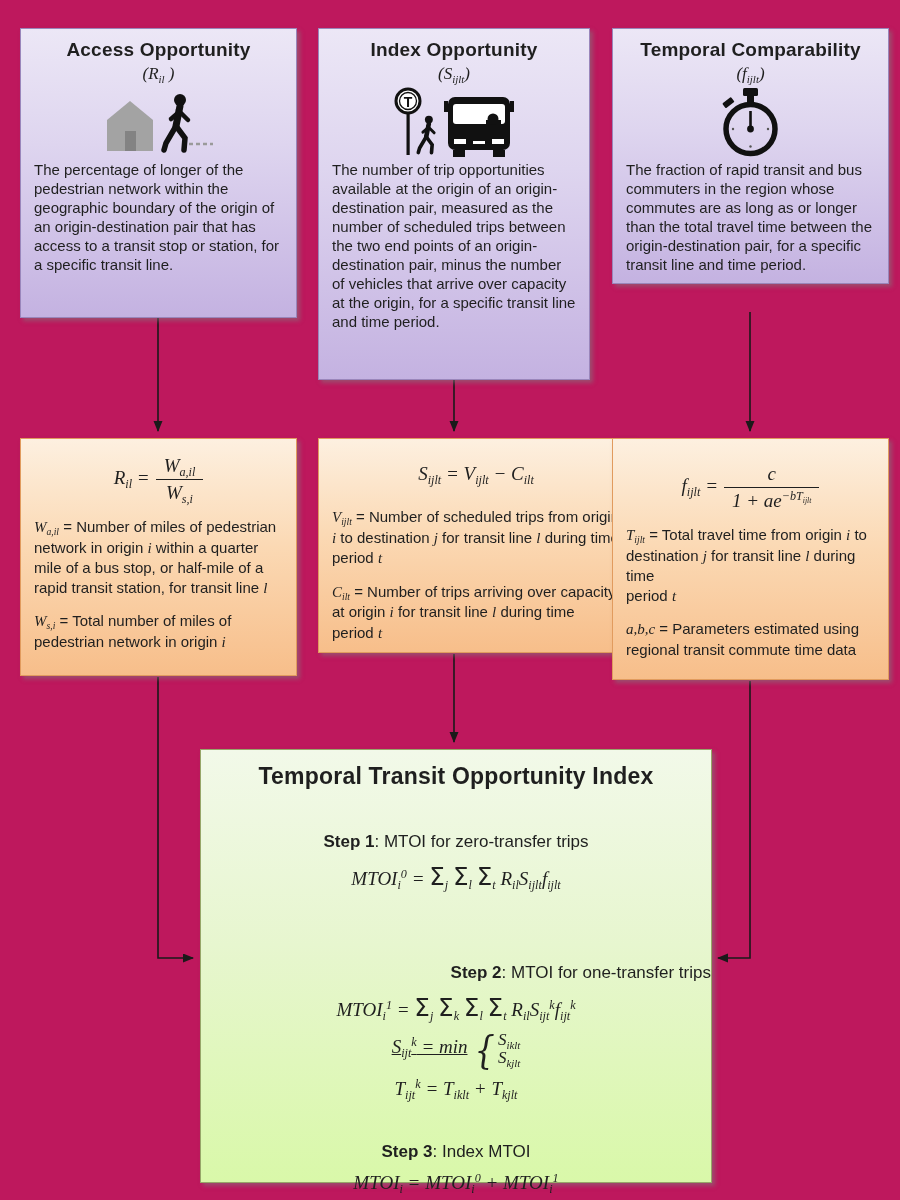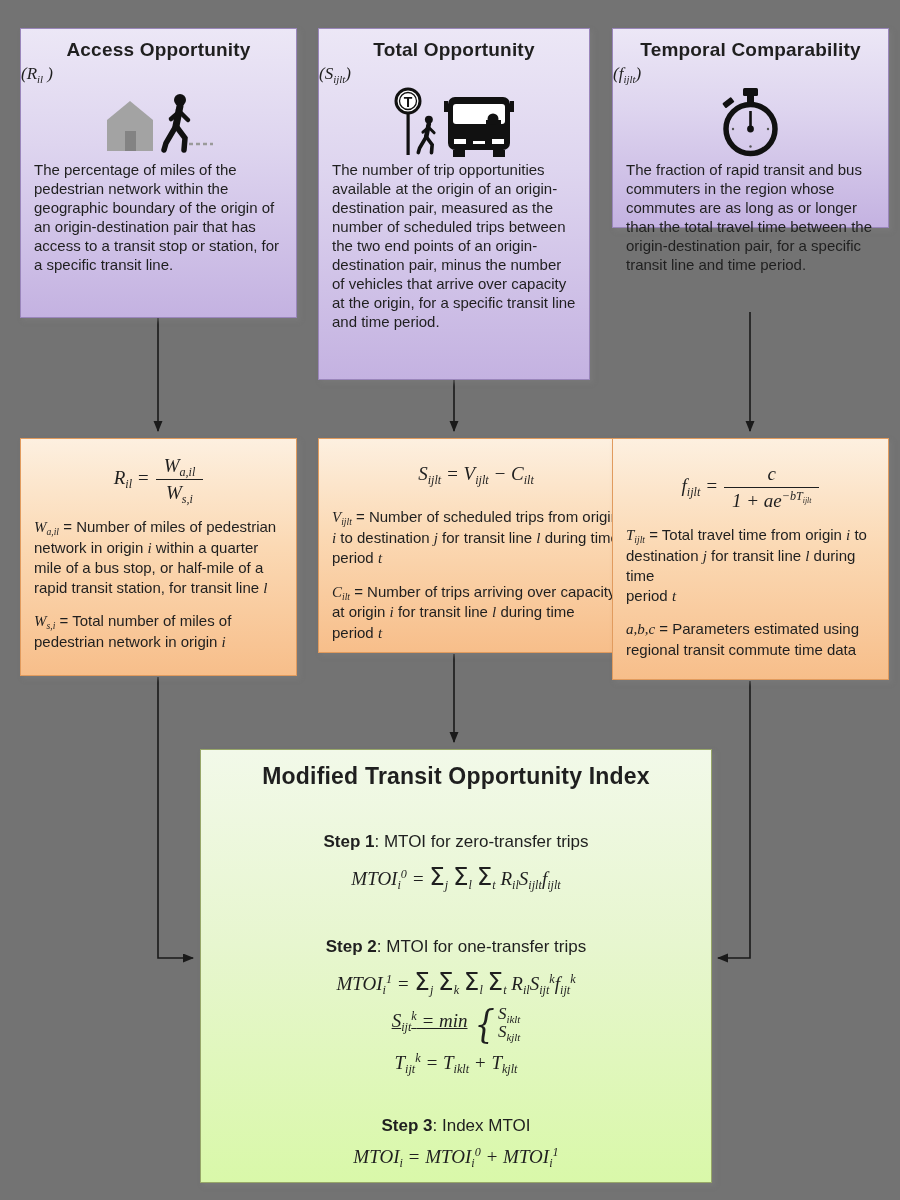--- a/index.html
+++ b/index.html
@@ -1,44 +1,44 @@
 <!DOCTYPE html>
 <html><head>
 <meta charset="utf-8">
 <style>
   html,body{margin:0;padding:0;background:#ffffff;}
-  .canvas{position:relative;width:900px;height:1200px;background:#737373;
+  .canvas{position:relative;width:900px;height:1200px;background:#be185d;
           font-family:"Liberation Sans",sans-serif;color:#1f1f1f;overflow:hidden;}
   .connectors{position:absolute;left:0;top:0;width:900px;height:1200px;pointer-events:none;}
   .box{position:absolute;border:1px solid;box-sizing:border-box;
        box-shadow:3px 3px 4px rgba(125,125,125,.5);}
   .purple{background:linear-gradient(180deg,#ece7f6 0%,#ded5ef 40%,#c4b2e1 100%);border-color:#9a86bb;}
   .orange{background:linear-gradient(180deg,#fdf0e0 0%,#fbd9b4 45%,#f7be8a 100%);border-color:#e19b5e;}
   .green{background:linear-gradient(180deg,#f2f9e9 0%,#e7f6cf 45%,#d9f8a9 100%);border-color:#97a669;}
   .btitle{font-size:19px;font-weight:bold;text-align:center;margin-top:10px;letter-spacing:.2px;}
-  .bsymbol{font-size:17px;text-align:left;margin-top:3px;}
+  .bsymbol{font-size:17px;text-align:center;margin-top:3px;}
   .bicon{height:62px;display:flex;align-items:center;justify-content:center;margin:8px 0 6px;}
   .btext{font-size:15px;line-height:1.27;padding:0 13px;text-align:left;}
   .mv{font-family:"Liberation Serif",serif;font-style:italic;}
   .mv sub,.mv sup{font-size:64%;line-height:0;}
   sub{vertical-align:-0.35em;} sup{vertical-align:0.55em;text-align:right;}
   .sg{font-style:normal;font-size:130%;font-family:"DejaVu Sans",sans-serif;font-weight:400;}
   .formula{font-size:19px;text-align:center;margin-top:16px;}
   .frac{display:inline-block;vertical-align:middle;text-align:center;margin-left:6px;}
   .fnum{display:block;border-bottom:1.6px solid #1f1f1f;padding:0 8px 2px;}
   .fden{display:block;padding:2px 8px 0;}
   .fdef{font-size:15px;line-height:1.3;margin:13px 13px 0;text-align:left;}
   .g-title{font-size:23px;font-weight:bold;text-align:center;margin-top:13px;letter-spacing:.2px;}
   .g-step{font-size:17px;text-align:center;}
   .g-eq{font-size:19px;text-align:center;margin-top:10px;}
   .cases{display:inline-block;text-align:center;vertical-align:middle;}
   .cases .case{display:block;line-height:1.05;font-size:17px;}
   .brace{font-family:"DejaVu Serif",serif;font-size:40px;font-weight:400;vertical-align:middle;
          display:inline-block;transform:scaleX(.8);margin:0 1px 0 4px;}
-  .mt46{margin-top:42px;} .mt50{margin-top:46px;} .mt6{margin-top:4px;text-decoration:underline;} .mt8{margin-top:6px;}
+  .mt46{margin-top:42px;} .mt50{margin-top:72px;text-align:right;} .mt6{margin-top:4px;text-decoration:underline;} .mt8{margin-top:6px;}
 </style>
 </head>
 <body>
 
 <svg width="0" height="0" style="position:absolute">
   <defs>
     <g id="walker" stroke="#111" stroke-linecap="round" fill="none">
       <circle cx="21" cy="7" r="6" fill="#111" stroke="none"></circle>
       <path d="M21,13 L17,33" stroke-width="7"></path>
       <path d="M19,17 L29,27" stroke-width="4.5"></path>
@@ -71,25 +71,25 @@
     <div class="btitle">Access Opportunity</div>
     <div class="bsymbol mv">(<span class="mv">R<sub>il</sub></span> )</div>
     <div class="bicon">
       <svg width="120" height="60" viewBox="0 0 120 60">
         <path d="M8,27 L31,8 L54,27 L54,58 L8,58 Z" fill="#a3a3a3"></path>
         <rect x="26" y="38" width="11" height="20" fill="#838383"></rect>
         <use href="#walker" transform="translate(60,0)"></use>
         <line x1="90" y1="51" x2="114" y2="51" stroke="#9a9a9a" stroke-width="2.5" stroke-dasharray="4,3"></line>
       </svg>
     </div>
-    <div class="btext">The percentage of miles of the pedestrian network within the geographic boundary of the origin of an origin-destination pair that has access to a transit stop or station, for a specific transit line.</div>
+    <div class="btext">The percentage of longer of the pedestrian network within the geographic boundary of the origin of an origin-destination pair that has access to a transit stop or station, for a specific transit line.</div>
   </div>
 
   <div class="box purple" style="left:318px;top:28px;width:272px;height:352px">
-    <div class="btitle">Total Opportunity</div>
+    <div class="btitle">Index Opportunity</div>
     <div class="bsymbol mv">(<span class="mv">S<sub>ijlt</sub></span>)</div>
     <div class="bicon">
       <svg width="132" height="72" viewBox="0 0 132 72">
         <circle cx="20" cy="14" r="12" fill="#ffffff" stroke="#111" stroke-width="3"></circle>
         <circle cx="20" cy="14" r="8.5" fill="none" stroke="#111" stroke-width="1.3"></circle>
         <text x="20" y="19.5" text-anchor="middle" font-size="14" font-weight="bold" font-family="Liberation Sans, sans-serif" fill="#111">T</text>
         <rect x="18.5" y="26" width="3.2" height="42" fill="#111"></rect>
         <use href="#walker" transform="translate(27,28) scale(0.66)"></use>
         <rect x="60" y="10" width="62" height="53" rx="7" fill="#111"></rect>
         <rect x="56" y="14" width="4" height="11" fill="#111"></rect>
@@ -100,21 +100,21 @@
         <rect x="66" y="52" width="12" height="5" fill="#ffffff"></rect>
         <rect x="104" y="52" width="12" height="5" fill="#ffffff"></rect>
         <rect x="85" y="54" width="12" height="3" fill="#ffffff"></rect>
         <rect x="65" y="63" width="12" height="7" fill="#111"></rect>
         <rect x="105" y="63" width="12" height="7" fill="#111"></rect>
       </svg>
     </div>
     <div class="btext">The number of trip opportunities available at the origin of an origin-destination pair, measured as the number of scheduled trips between the two end points of an origin-destination pair, minus the number of vehicles that arrive over capacity at the origin, for a specific transit line and time period.</div>
   </div>
 
-  <div class="box purple" style="left:612px;top:28px;width:277px;height:200px">
+  <div class="box purple" style="left:612px;top:28px;width:277px;height:256px">
     <div class="btitle">Temporal Comparability</div>
     <div class="bsymbol mv">(<span class="mv">f<sub>ijlt</sub></span>)</div>
     <div class="bicon">
       <svg width="82" height="72" viewBox="0 0 82 72">
         <rect x="33" y="1" width="15" height="8" rx="1.5" fill="#111"></rect>
         <rect x="37" y="8" width="7" height="7" fill="#111"></rect>
         <rect x="13" y="13" width="11" height="6" rx="1" fill="#111" transform="rotate(-38 18 16)"></rect>
         <circle cx="40.5" cy="42" r="24.5" fill="none" stroke="#111" stroke-width="5.5"></circle>
         <line x1="40.5" y1="42" x2="40.5" y2="24" stroke="#111" stroke-width="2.6"></line>
         <circle cx="40.5" cy="42" r="3.4" fill="#111"></circle>
@@ -142,21 +142,21 @@
 
   <div class="box orange" style="left:612px;top:438px;width:277px;height:242px">
     <div class="formula mv" style="margin-top:24px">
       <span><span class="mv">f<sub>ijlt</sub></span> =</span><span class="frac"><span class="fnum"><span class="mv">c</span></span><span class="fden"><span class="mv">1 + ae<sup>−bT<sub>ijlt</sub></sup></span></span></span>
     </div>
     <div class="fdef"><span class="mv">T<sub>ijlt</sub></span> = Total travel time from origin <span class="mv">i</span> to destination <span class="mv">j</span> for transit line <span class="mv">l</span> during time<br>period <span class="mv">t</span></div>
     <div class="fdef"><span class="mv">a,b,c</span> = Parameters estimated using regional transit commute time data</div>
   </div>
 
   <div class="box green" style="left:200px;top:749px;width:512px;height:434px">
-    <div class="g-title">Modified Transit Opportunity Index</div>
+    <div class="g-title">Temporal Transit Opportunity Index</div>
 
     <div class="g-step mt46">
       <b>Step 1</b><span>: MTOI for zero-transfer trips</span>
     </div>
     <div class="g-eq mv"><span class="mv">MTOI<sub>i</sub><sup>0</sup> = <span class="sg">Σ</span><sub>j</sub> <span class="sg">Σ</span><sub>l</sub> <span class="sg">Σ</span><sub>t</sub> R<sub>il</sub>S<sub>ijlt</sub>f<sub>ijlt</sub></span></div>
 
     <div class="g-step mt50">
       <b>Step 2</b><span>: MTOI for one-transfer trips</span>
     </div>
     <div class="g-eq mv"><span class="mv">MTOI<sub>i</sub><sup>1</sup> = <span class="sg">Σ</span><sub>j</sub> <span class="sg">Σ</span><sub>k</sub> <span class="sg">Σ</span><sub>l</sub> <span class="sg">Σ</span><sub>t</sub> R<sub>il</sub>S<sub>ijt</sub><sup>k</sup>f<sub>ijt</sub><sup>k</sup></span></div>

